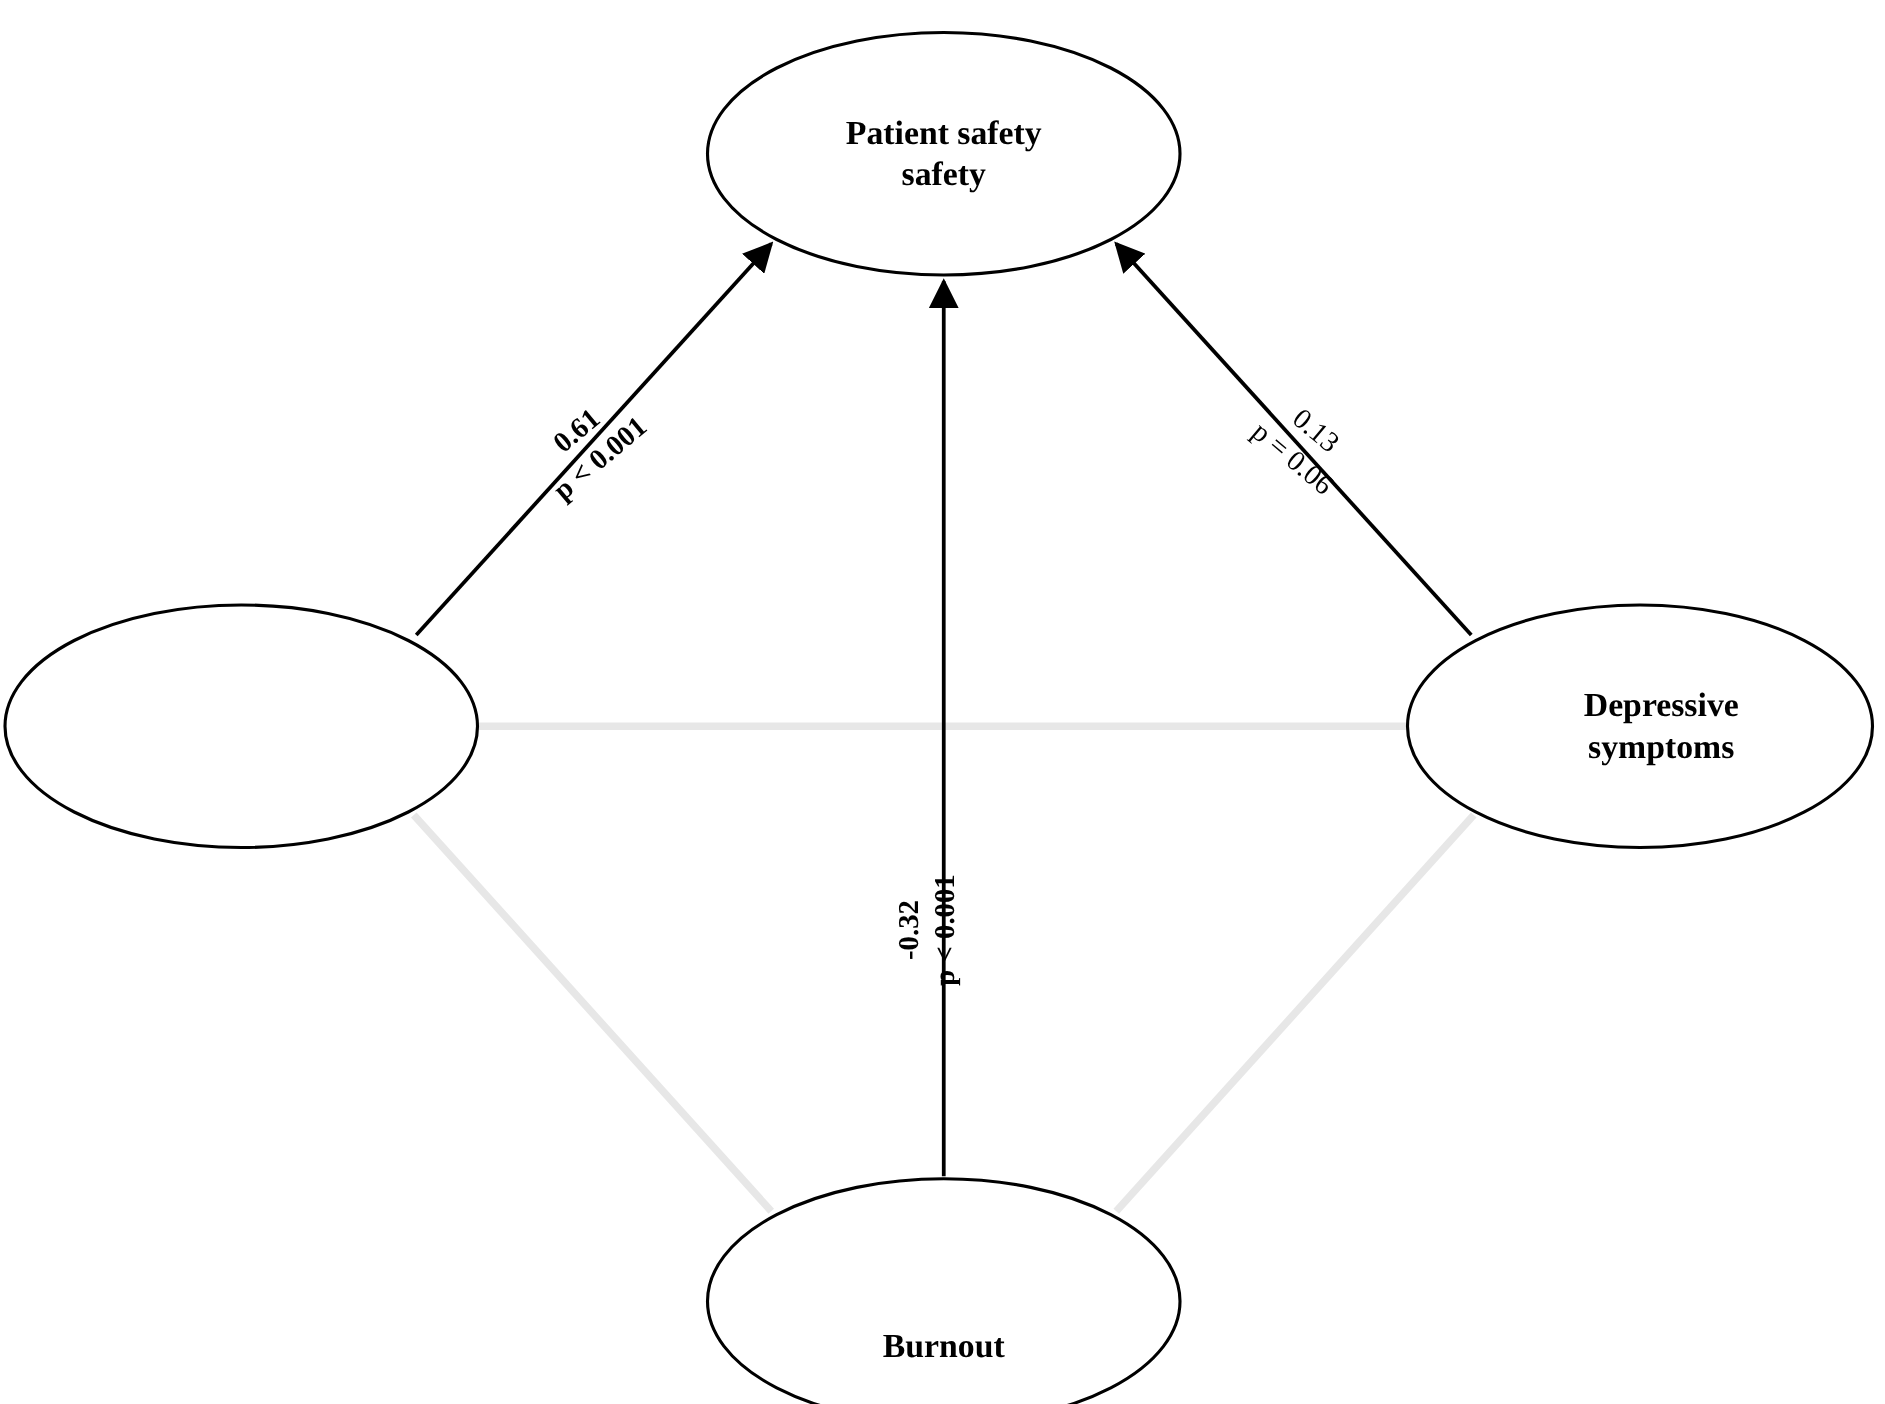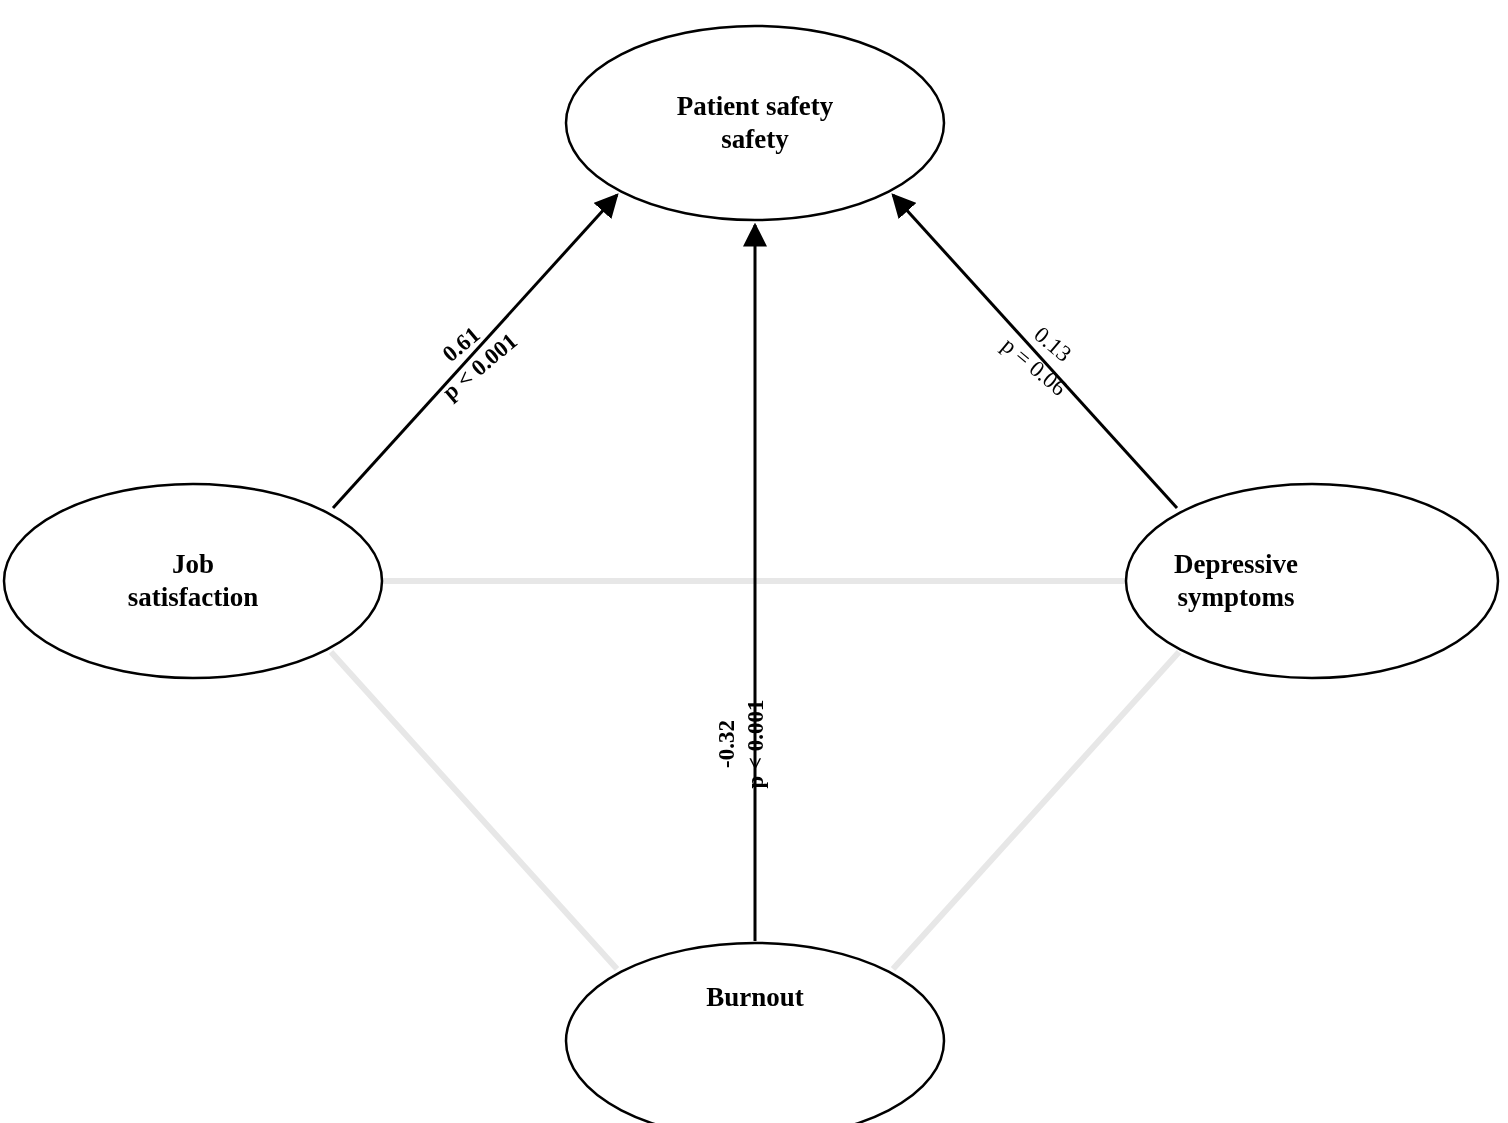--- a/index.html
+++ b/index.html
@@ -73,31 +73,27 @@
       <line x1="1177" y1="488" x2="893" y2="175" marker-end="url(#arrowhead)"></line>
       <line x1="755" y1="921" x2="755" y2="205" marker-end="url(#arrowhead)"></line>
     </g>
   </svg>
 
   <div class="label node-label" style="left:755px; top:103px;">
     <div>Patient safety</div>
     <div>safety</div>
   </div>
 
-  <div class="label node-label" style="left:193px; top:561px;">
-    <div>Job</div>
-    <div>satisfaction</div>
-  </div>
 
-  <div class="label node-label" style="left:1236px; top:561px;">
+  <div class="label node-label" style="left:1329px; top:561px;">
     <div>Depressive</div>
     <div>symptoms</div>
   </div>
 
-  <div class="label node-label" style="left:755px; top:977px;">
+  <div class="label node-label" style="left:755px; top:1057px;">
     <div>Burnout</div>
   </div>
 
   <div class="label edge-label bold rot-neg40" style="left:471px; top:336px;">
     <div>0.61</div>
     <div>p &lt; 0.001</div>
   </div>
 
   <div class="label edge-label rot-pos40" style="left:1043px; top:336px;">
     <div>0.13</div>

